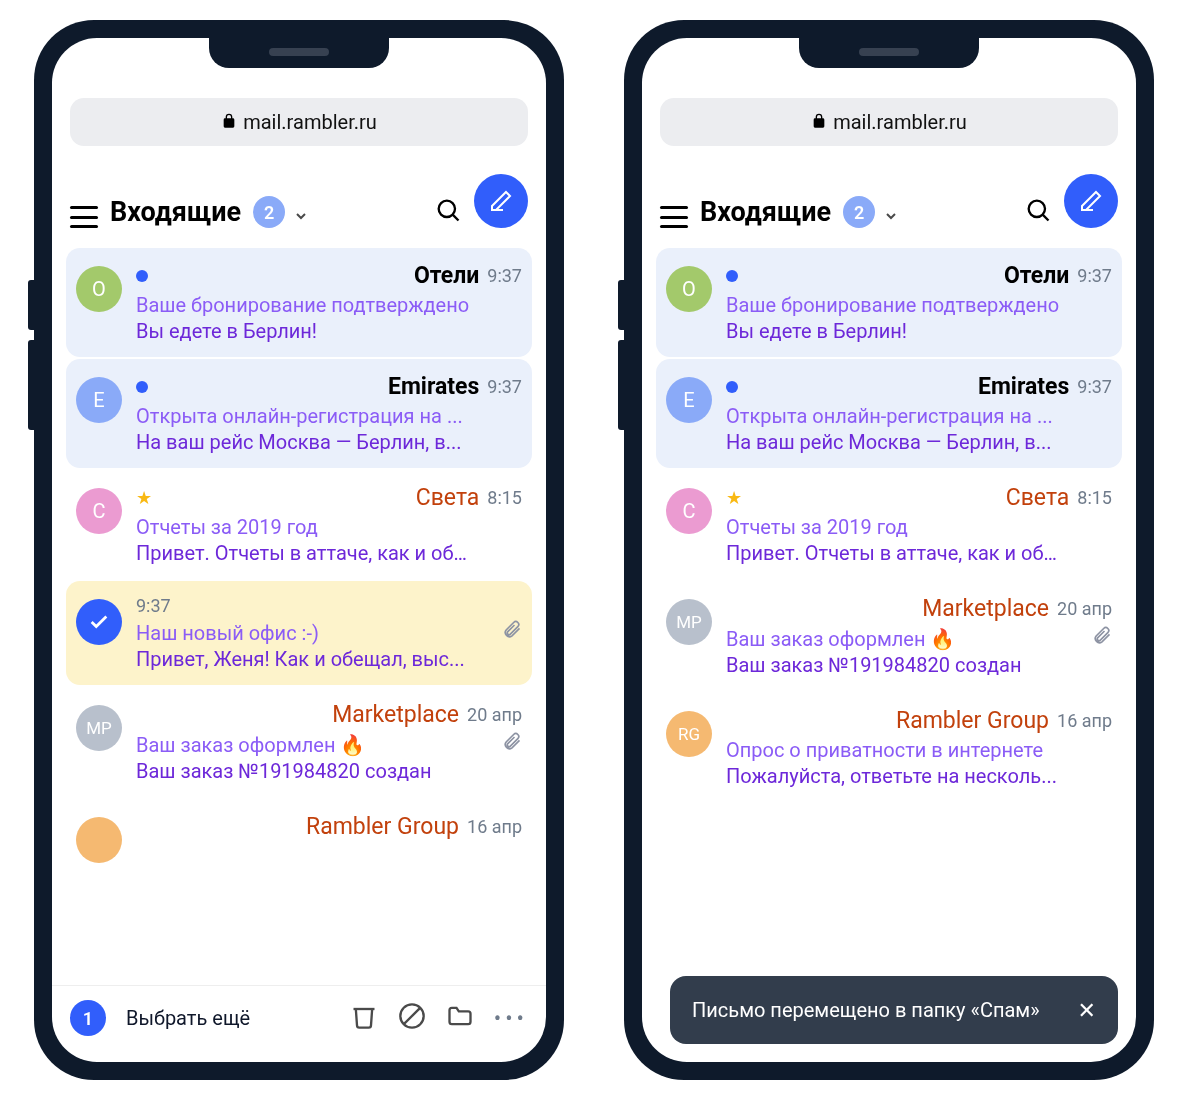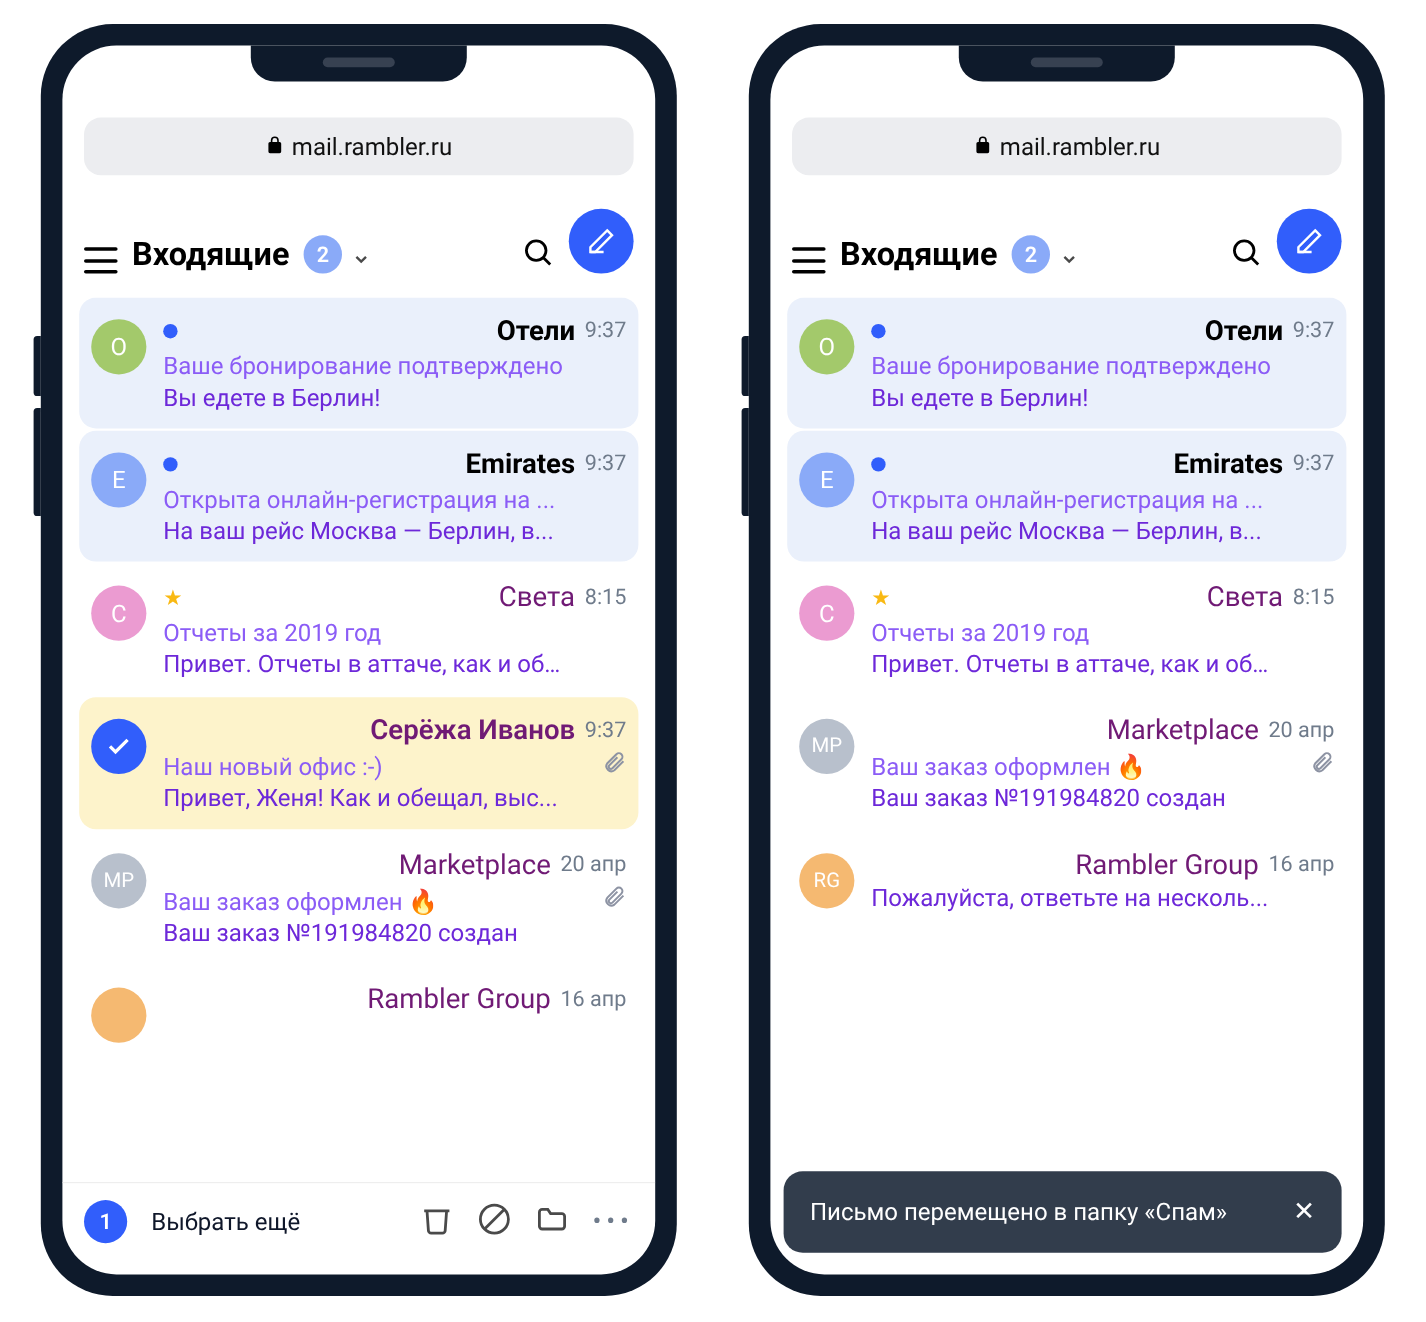--- a/index.html
+++ b/index.html
@@ -181,21 +181,21 @@
   .star { color: #f9b913; font-size: 18px; }
   .sender {
     font-size: 23px;
     font-weight: 700;
     color: #000;
     flex: 1;
     white-space: nowrap;
     overflow: hidden;
     text-overflow: ellipsis;
   }
-  .sender.read { font-weight: 400; color: #701a75; }
+  .sender.read { font-weight: 400; color: #c2410c; }
   .time { font-size: 18px; color: #6f7b8b; }
   .subject {
     font-size: 20px;
     color: #8b5cf6;
     margin-top: 4px;
     white-space: nowrap;
     overflow: hidden;
     text-overflow: ellipsis;
     display: flex;
     align-items: center;
@@ -240,21 +240,21 @@
   }
   .bar-icon {
     width: 28px;
     height: 28px;
     color: #4a4a4a;
   }
   .more-dots { font-size: 22px; color: #6f7b8b; letter-spacing: 4px; }
   .toast {
     position: absolute;
     bottom: 18px;
-    left: 11px;
+    left: 28px;
     right: 18px;
     background: #323d4c;
     color: #fff;
     border-radius: 16px;
     padding: 20px 22px;
     display: flex;
     align-items: center;
     gap: 12px;
   }
   .toast-text {
@@ -349,21 +349,20 @@
       </div>
 
       <div class="email selected">
         <div class="avatar check">
           <svg width="22" height="22" viewBox="0 0 24 24" fill="none" stroke="#fff" stroke-width="3">
               <polyline points="20 6 9 17 4 12"></polyline>
             </svg>
         </div>
         <div class="email-body">
           <div class="email-top">
-            <div class="sender read" style="font-weight:600">Серёжа Иванов</div>
             <div class="time">9:37</div>
           </div>
           <div class="subject">
             <span>Наш новый офис :-)</span>
             <span class="attach">
               <svg width="20" height="20" viewBox="0 0 24 24" fill="none" stroke="#8d93a3" stroke-width="2">
                   <path d="M21 10l-9 9a5 5 0 0 1-7-7l9-9a3.5 3.5 0 0 1 5 5l-9 9a2 2 0 0 1-3-3l8-8"></path>
                 </svg>
             </span>
           </div>
@@ -526,20 +525,21 @@
         </div>
       </div>
 
       <div class="email">
         <div class="avatar" style="background:#f5b971;font-size:17px">RG</div>
         <div class="email-body">
           <div class="email-top">
             <div class="sender read">Rambler Group</div>
             <div class="time">16 апр</div>
           </div>
+          <div class="subject">Опрос о приватности в интернете</div>
           <div class="preview">Пожалуйста, ответьте на несколь...</div>
         </div>
       </div>
     </div>
 
     <div class="toast">
       <div class="toast-text">Письмо перемещено в папку «Спам»</div>
       <div class="toast-close">✕</div>
     </div>
   </div>

